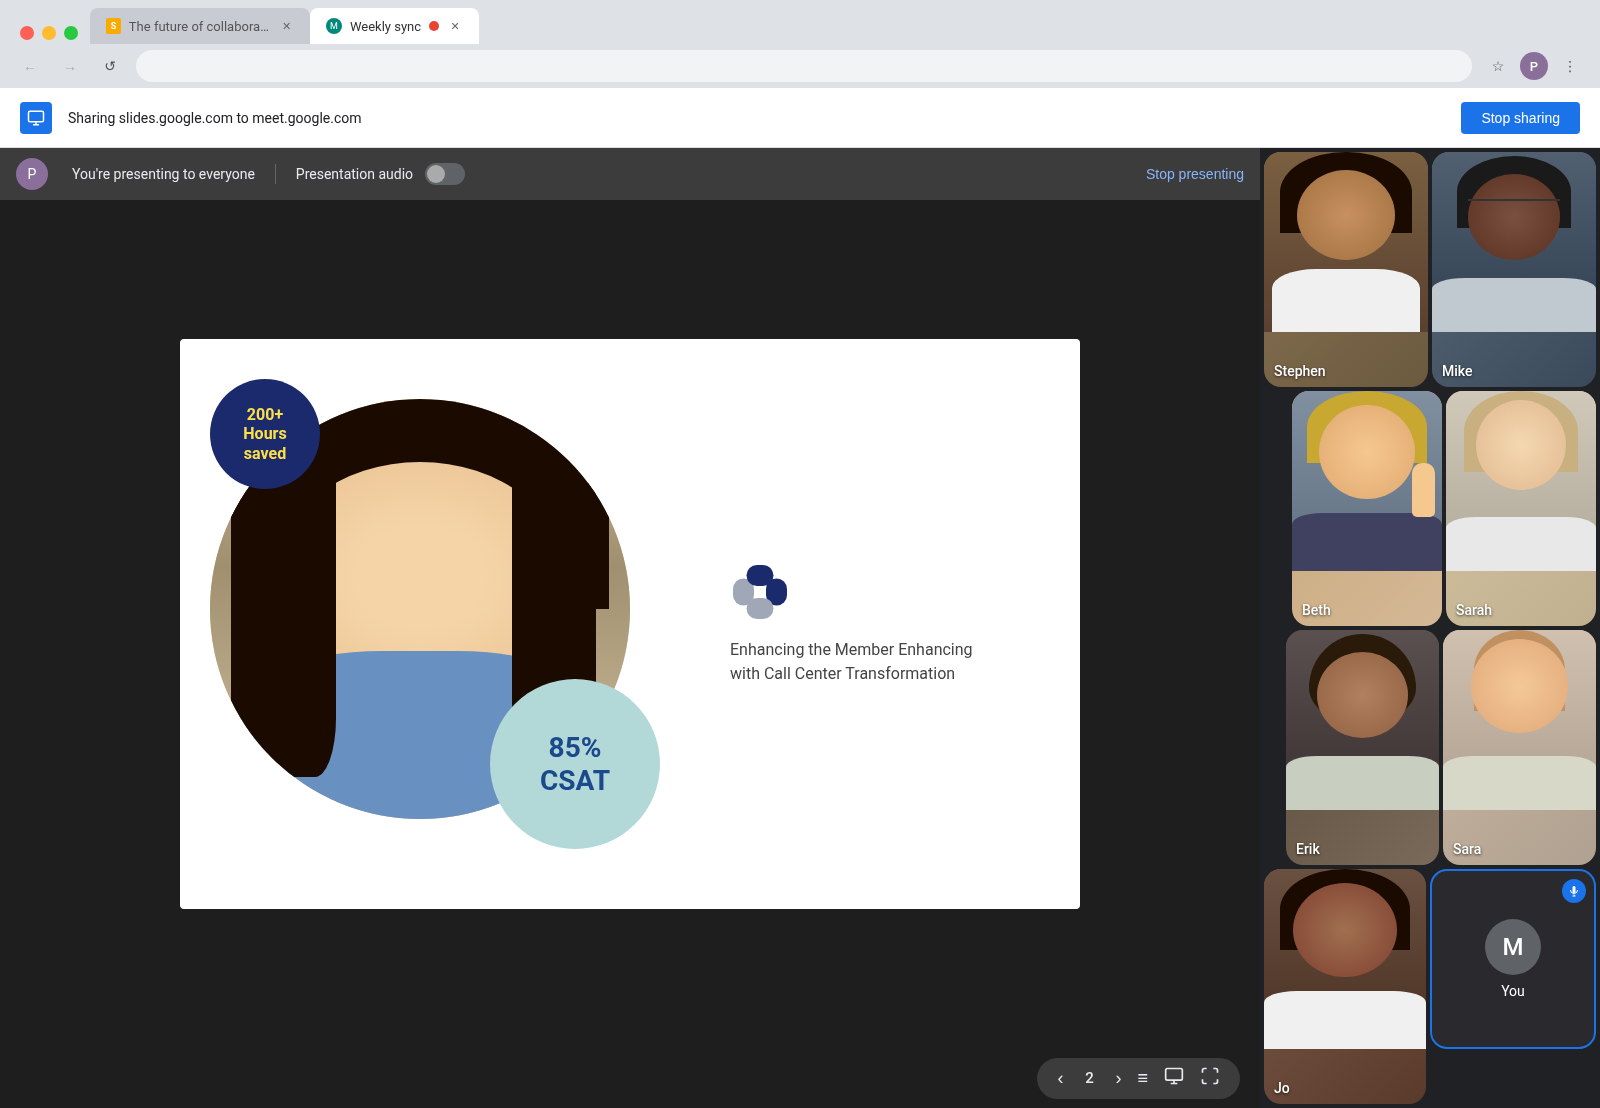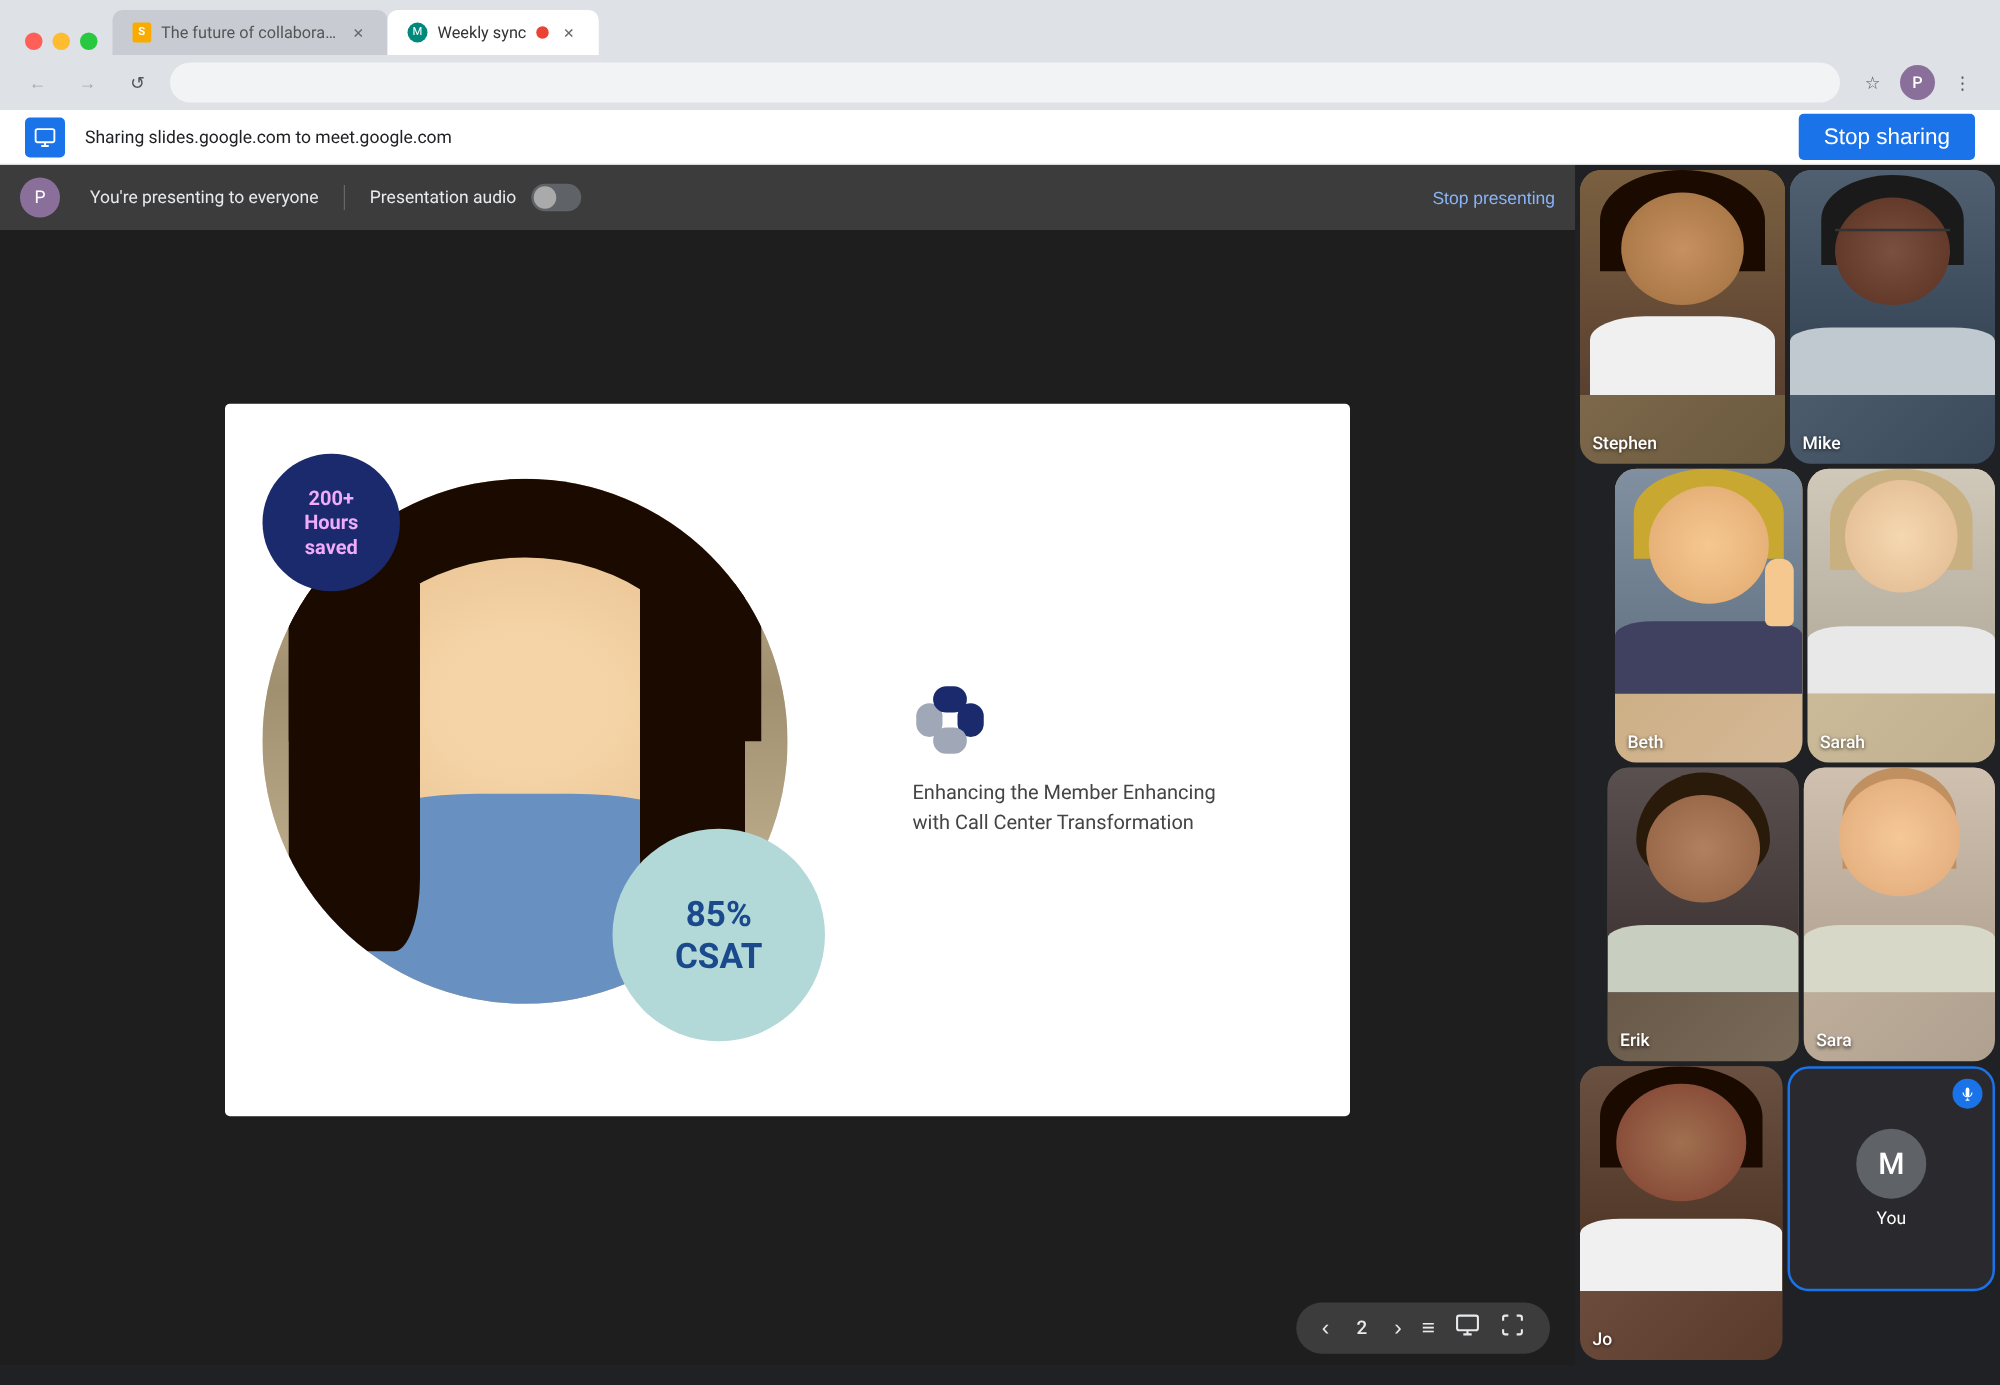--- a/index.html
+++ b/index.html
@@ -24,24 +24,24 @@
     .tab-label { white-space: nowrap; overflow: hidden; text-overflow: ellipsis; font-size: 13px; }
 
     .address-bar-row { display: flex; align-items: center; gap: 12px; padding: 4px 16px; height: 44px; background: #dee1e6; }
     .nav-btn { width: 28px; height: 28px; border-radius: 50%; display: flex; align-items: center; justify-content: center; font-size: 14px; color: #555; cursor: pointer; }
     .nav-btn.disabled { color: #aaa; }
     .address-bar { flex: 1; height: 32px; background: #f1f3f4; border-radius: 16px; display: flex; align-items: center; padding: 0 16px; font-size: 13px; color: #333; }
     .address-bar-actions { display: flex; align-items: center; gap: 8px; }
     .profile-avatar { width: 28px; height: 28px; border-radius: 50%; background: #8b6f9b; display: flex; align-items: center; justify-content: center; color: white; font-size: 13px; font-weight: 500; }
 
     
-    .share-bar { height: 44px; background: #ffffff; display: flex; align-items: center; padding: 11px 20px; gap: 16px; border-bottom: 1px solid #dadce0; }
+    .share-bar { height: 60px; background: #ffffff; display: flex; align-items: center; padding: 11px 20px; gap: 16px; border-bottom: 1px solid #dadce0; }
     .share-icon { width: 32px; height: 32px; background: #1a73e8; border-radius: 4px; display: flex; align-items: center; justify-content: center; }
     .share-text { font-size: 14px; color: #202124; flex: 1; }
-    .stop-sharing-btn { background: #1a73e8; color: white; border: none; border-radius: 4px; padding: 8px 20px; font-size: 18px; font-weight: 500; cursor: pointer; }
+    .stop-sharing-btn { background: #1a73e8; color: white; border: none; border-radius: 4px; padding: 8px 20px; font-size: 14px; font-weight: 500; cursor: pointer; }
 
     
     .meet-area { display: flex; height: calc(1108px - 88px - 60px); }
 
     
     .presentation-area { flex: 1; display: flex; flex-direction: column; background: #1e1e1e; }
     .presenter-bar { height: 52px; background: #3c3c3c; display: flex; align-items: center; padding: 0 16px; gap: 12px; }
     .presenter-avatar { width: 32px; height: 32px; border-radius: 50%; background: #8b6f9b; display: flex; align-items: center; justify-content: center; color: white; font-size: 14px; }
     .presenter-text { font-size: 14px; color: #e8eaed; margin-left: 12px; }
     .presenter-divider { width: 1px; height: 20px; background: #666; margin: 0 8px; }
@@ -49,21 +49,21 @@
     .toggle { width: 40px; height: 22px; background: #5f6368; border-radius: 11px; cursor: pointer; position: relative; }
     .toggle-thumb { width: 18px; height: 18px; background: #aaa; border-radius: 50%; position: absolute; top: 2px; left: 2px; }
     .stop-presenting-btn { margin-left: auto; color: #8ab4f8; font-size: 14px; cursor: pointer; background: none; border: none; }
 
     
     .slide-container { flex: 1; display: flex; align-items: center; justify-content: center; padding: 20px; }
     .slide { background: white; width: 900px; height: 570px; border-radius: 4px; position: relative; overflow: hidden; display: flex; }
 
     .slide-left { width: 520px; position: relative; }
     .slide-person-circle { width: 420px; height: 420px; border-radius: 50%; overflow: hidden; position: absolute; left: 30px; top: 60px; background: #d4c5a9; }
-    .dark-circle { width: 110px; height: 110px; background: #1a2a6c; border-radius: 50%; position: absolute; top: 40px; left: 30px; display: flex; flex-direction: column; align-items: center; justify-content: center; color: #f0abfc; font-weight: bold; font-size: 18px; text-align: center; line-height: 1.2; }
+    .dark-circle { width: 110px; height: 110px; background: #1a2a6c; border-radius: 50%; position: absolute; top: 40px; left: 30px; display: flex; flex-direction: column; align-items: center; justify-content: center; color: #fde047; font-weight: bold; font-size: 18px; text-align: center; line-height: 1.2; }
     .teal-circle { width: 170px; height: 170px; background: #b2d8d8; border-radius: 50%; position: absolute; bottom: 60px; right: 40px; display: flex; flex-direction: column; align-items: center; justify-content: center; }
     .teal-circle-text { font-size: 28px; font-weight: bold; color: #1a4a8c; text-align: center; }
 
     .slide-right { flex: 1; display: flex; flex-direction: column; align-items: flex-start; justify-content: center; padding: 40px 30px; }
     .cymbal-title { font-size: 46px; font-weight: 900; color: #111; line-height: 1.1; margin-bottom: 16px; }
     .cymbal-subtitle { font-size: 16px; color: #444; line-height: 1.5; }
 
     
     .slide-controls { height: 60px; display: flex; align-items: center; justify-content: flex-end; padding: 0 20px; gap: 0; }
     .controls-pill { background: #3c3c3c; border-radius: 30px; display: flex; align-items: center; padding: 8px 20px; gap: 16px; }

